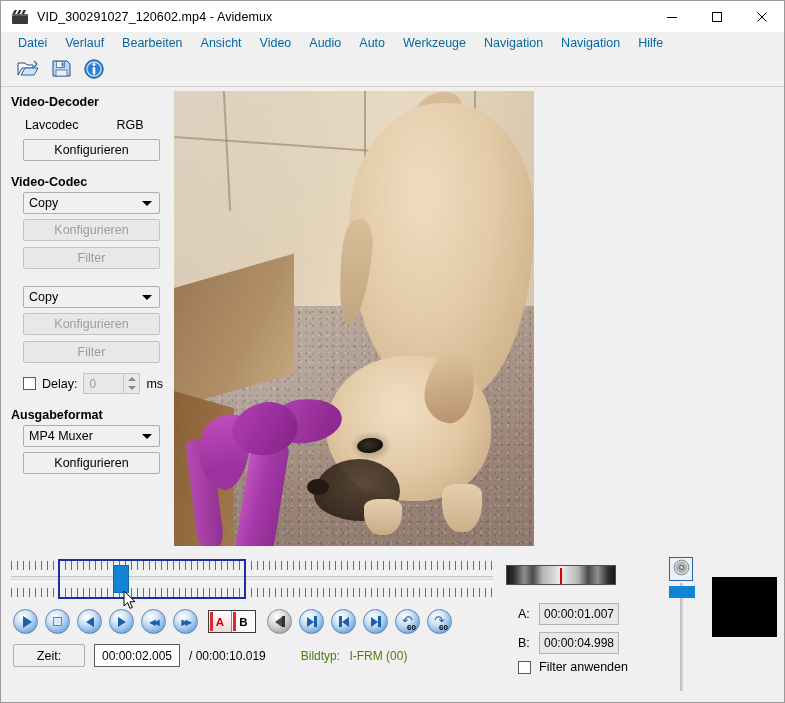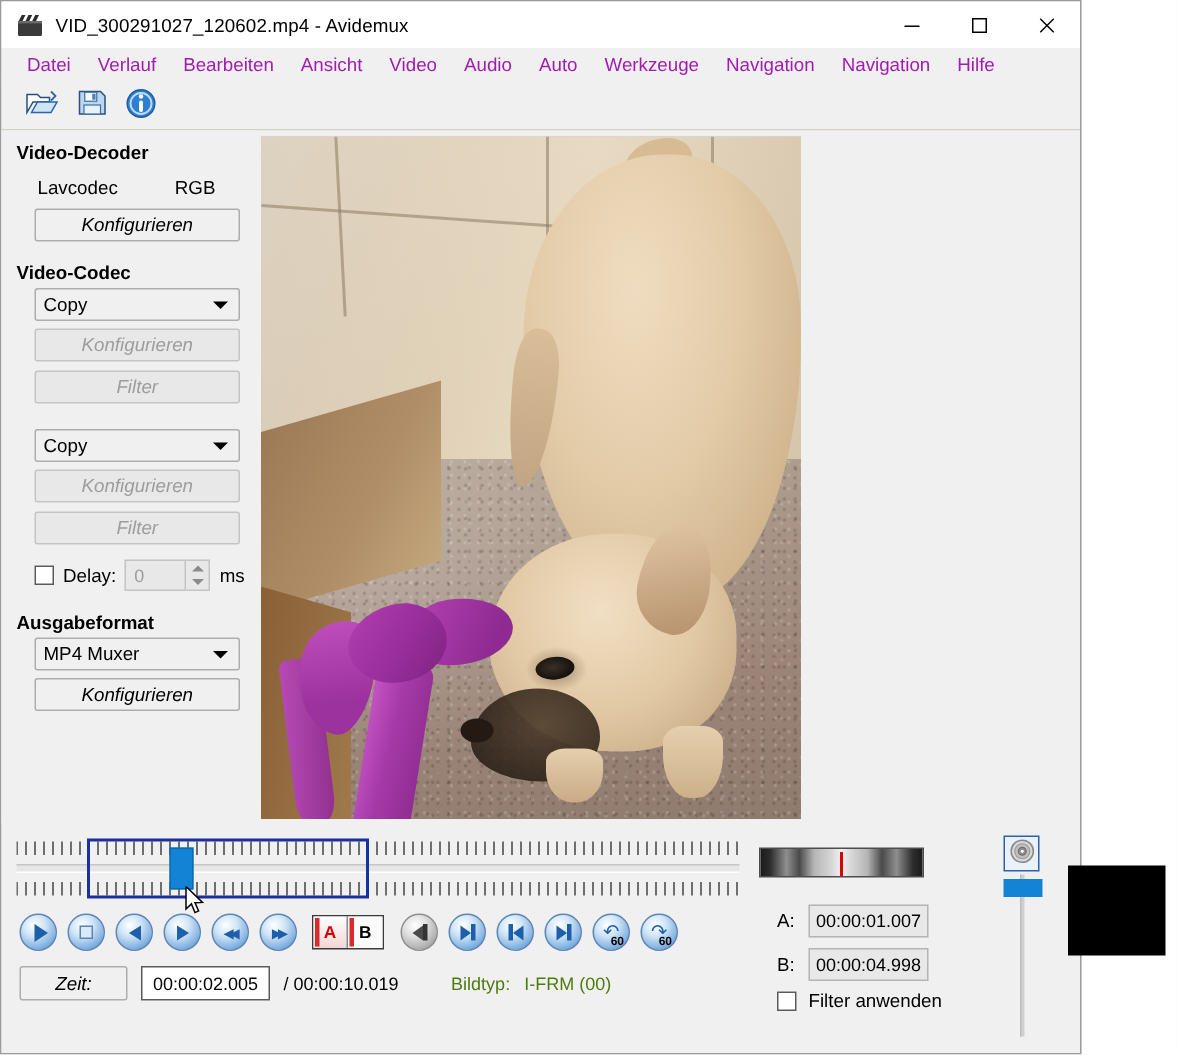--- a/index.html
+++ b/index.html
@@ -5,21 +5,21 @@
   * { box-sizing: border-box; margin: 0; padding: 0; }
   html, body {
     width: 785px; height: 703px;
     font-family: "Liberation Sans", sans-serif;
     font-size: 12px;
     background: #ffffff;
     overflow: hidden;
   }
   #app {
     position: relative;
-    width: 721px; height: 703px;
+    width: 785px; height: 703px;
     background: #f0f0f0;
     border: 1px solid #9b9b9b;
     display: flex; flex-direction: column;
   }
 
   
   .titlebar {
     height: 31px; background: #ffffff;
     display: flex; align-items: center;
     flex: 0 0 31px;
@@ -40,21 +40,21 @@
   }
 
   
   .menubar {
     height: 22px; background: #f0f0f0;
     display: flex; align-items: center;
     padding-left: 8px; flex: 0 0 22px;
     border-bottom: 1px solid #f0f0f0;
   }
   .menu-item {
-    padding: 2px 9px; font-size: 12.5px; color: #a21caf;
+    padding: 2px 9px; font-size: 12.5px; color: #0369a1;
     white-space: nowrap;
   }
 
   
   .toolbar {
     height: 33px; background: #f0f0f0;
     border-bottom: 1px solid #d4d0c8;
     display: flex; align-items: center;
     padding-left: 14px; gap: 7px; flex: 0 0 33px;
   }
@@ -85,21 +85,21 @@
   .sec-title .sub { font-weight: normal; }
   .dec-row {
     display: flex; margin: 9px 0 7px 24px; gap: 38px;
     font-size: 12.5px; color: #000;
   }
   .btn {
     height: 22px; background: #f0f0f0;
     border: 1px solid #adadad; border-radius: 2px;
     font-family: "Liberation Sans", sans-serif;
     font-size: 12.5px; color: #000;
-    display: flex; align-items: center; justify-content: center; font-style: italic;
+    display: flex; align-items: center; justify-content: center;
   }
   .btn.disabled { color: #9d9d9d; background: #e8e8e8; border-color: #c4c4c4; }
   .wide-btn { width: 137px; margin: 0 0 0 22px; }
   .combo {
     width: 137px; height: 22px; margin: 3px 0 5px 22px;
     background: #f0f0f0; border: 1px solid #adadad; border-radius: 2px;
     display: flex; align-items: center; position: relative;
     font-size: 12.5px; color: #000; padding-left: 5px;
   }
   .combo .arrow {

